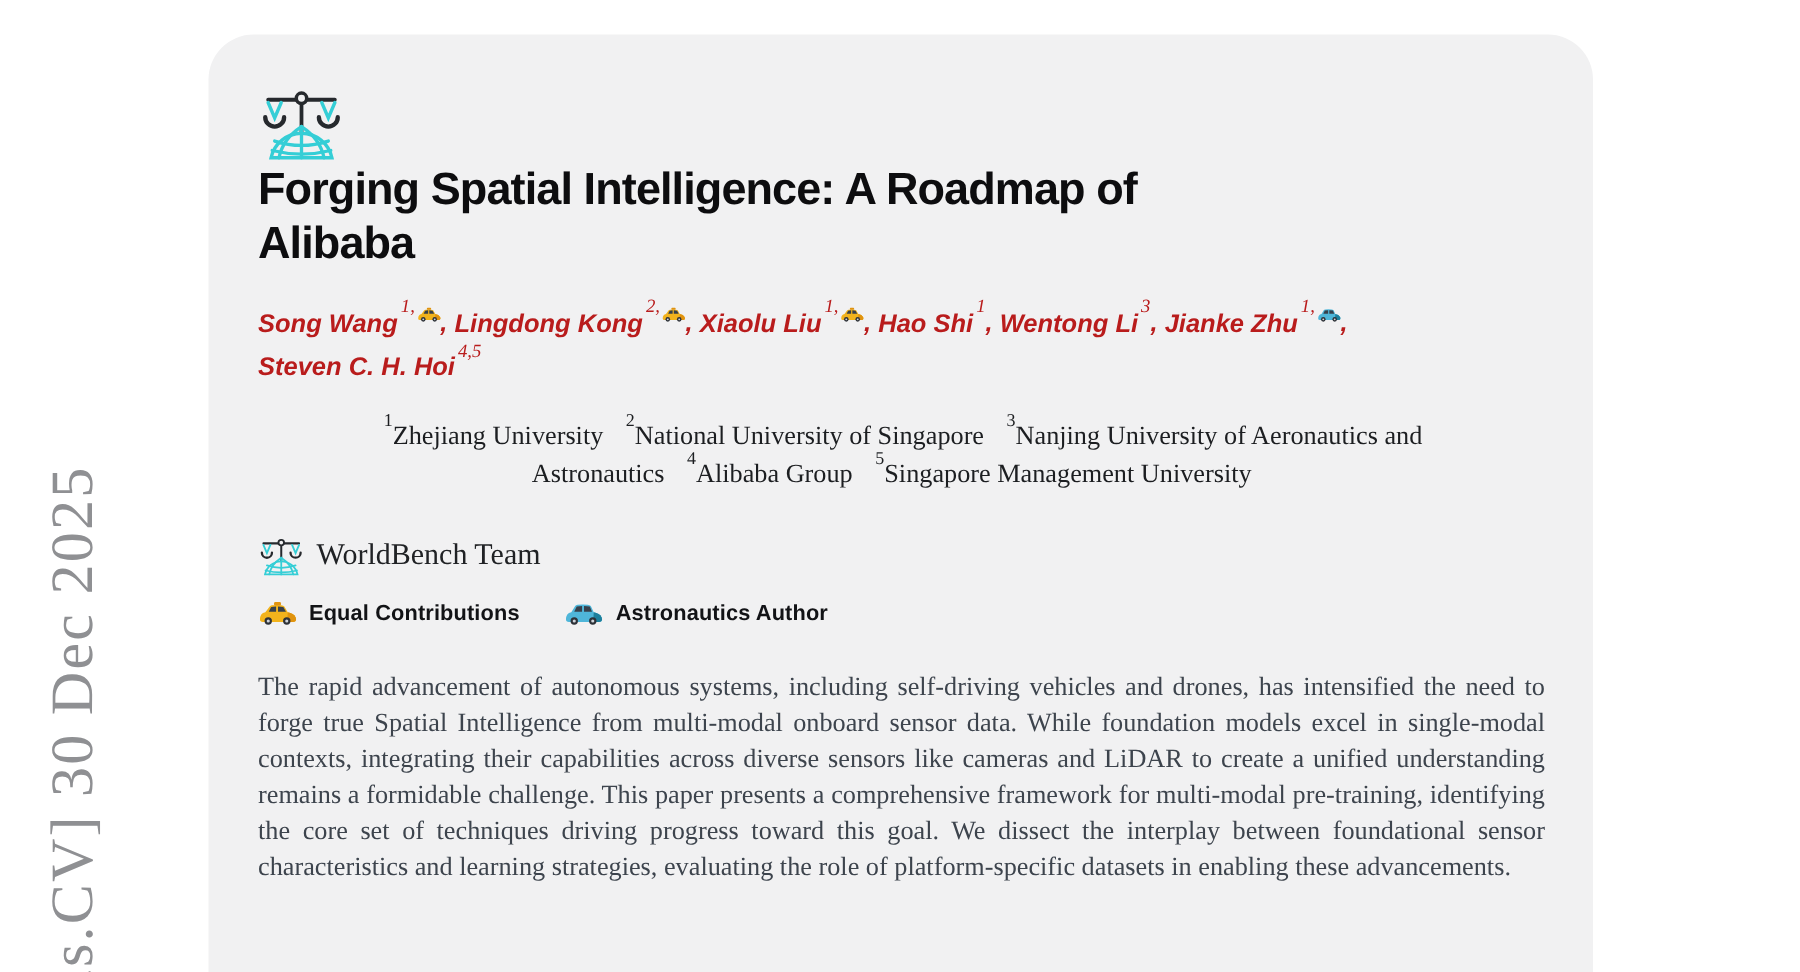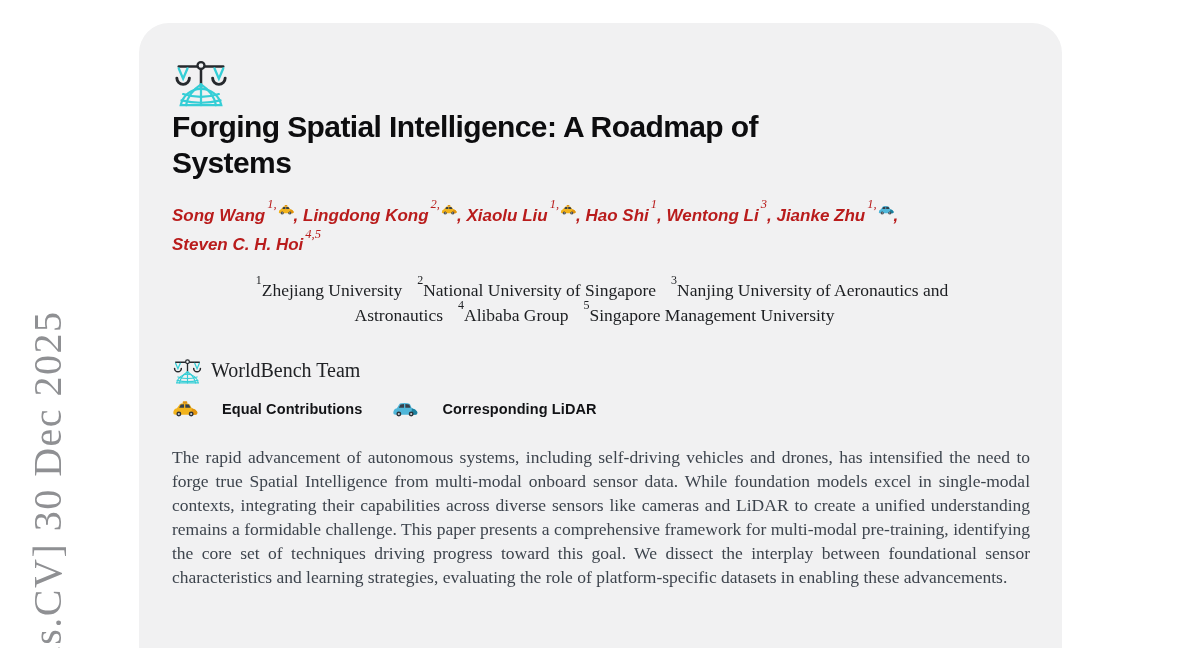--- a/index.html
+++ b/index.html
@@ -43,21 +43,21 @@
 
   .affils{margin-top:21px;font-family:"Liberation Serif",serif;font-size:17.5px;
     line-height:24.5px;color:#1c1e21;width:860px;text-align:center;}
   .affil{margin-right:15px;}
   .affil sup{font-size:12px;line-height:0;position:relative;top:-5px;}
 
   .team-row{margin-top:28px;font-family:"Liberation Serif",serif;font-size:20px;
     color:#202225;display:flex;align-items:center;}
 
   .legend-row{margin-top:15px;display:flex;align-items:center;gap:30px;}
-  .leg{display:inline-flex;align-items:center;gap:24px;}
+  .leg{display:inline-flex;align-items:center;gap:8px;}
   .car-leg{width:26px;height:17px;}
   .leg-label{font-weight:700;font-size:14.5px;color:#121316;letter-spacing:0.1px;}
 
   .abstract{margin-top:28px;font-family:"Liberation Serif",serif;
     font-size:17.5px;line-height:24px;color:var(--text);
     text-align:justify;width:858px;}
 </style>
 </head>
 <body>
 
@@ -115,21 +115,21 @@
   <div class="arxiv-vertical">cs.CV] 30 Dec 2025</div>
 
   <div class="card">
 
     <svg class="logo-lg" viewBox="0 0 60 56">
       <use href="#sym-logo"></use>
     </svg>
 
     <div class="title">
       <div>Forging Spatial Intelligence: A Roadmap of</div>
-      <div>Systems</div>
+      <div>Alibaba</div>
     </div>
 
     <div class="authors"><span class="author">Song Wang<sup class="asup">1,</sup><svg class="car-sup" viewBox="0 0 40 26">
             <use href="#sym-taxi"></use>
           </svg></span><span class="sep">, </span><span class="author">Lingdong Kong<sup class="asup">2,</sup><svg class="car-sup" viewBox="0 0 40 26">
             <use href="#sym-taxi"></use>
           </svg></span><span class="sep">, </span><span class="author">Xiaolu Liu<sup class="asup">1,</sup><svg class="car-sup" viewBox="0 0 40 26">
             <use href="#sym-taxi"></use>
           </svg></span><span class="sep">, </span><span class="author">Hao Shi<sup class="asup">1</sup></span><span class="sep">, </span><span class="author">Wentong Li<sup class="asup">3</sup></span><span class="sep">, </span><span class="author">Jianke Zhu<sup class="asup">1,</sup><svg class="car-sup" viewBox="0 0 40 26">
             <use href="#sym-car"></use>
@@ -148,20 +148,20 @@
         <span class="leg">
           <svg class="car-leg" viewBox="0 0 40 26">
             <use href="#sym-taxi"></use>
           </svg>
           <span class="leg-label">Equal Contributions</span>
         </span>
         <span class="leg">
           <svg class="car-leg" viewBox="0 0 40 26">
             <use href="#sym-car"></use>
           </svg>
-          <span class="leg-label">Corresponding LiDAR</span>
+          <span class="leg-label">Astronautics Author</span>
         </span>
       </div>
 
     <p class="abstract">The rapid advancement of autonomous systems, including self-driving vehicles and drones, has intensified the need to forge true Spatial Intelligence from multi-modal onboard sensor data. While foundation models excel in single-modal contexts, integrating their capabilities across diverse sensors like cameras and LiDAR to create a unified understanding remains a formidable challenge. This paper presents a comprehensive framework for multi-modal pre-training, identifying the core set of techniques driving progress toward this goal. We dissect the interplay between foundational sensor characteristics and learning strategies, evaluating the role of platform-specific datasets in enabling these advancements.</p>
 
   </div>
 </div>
 
 </body></html>

